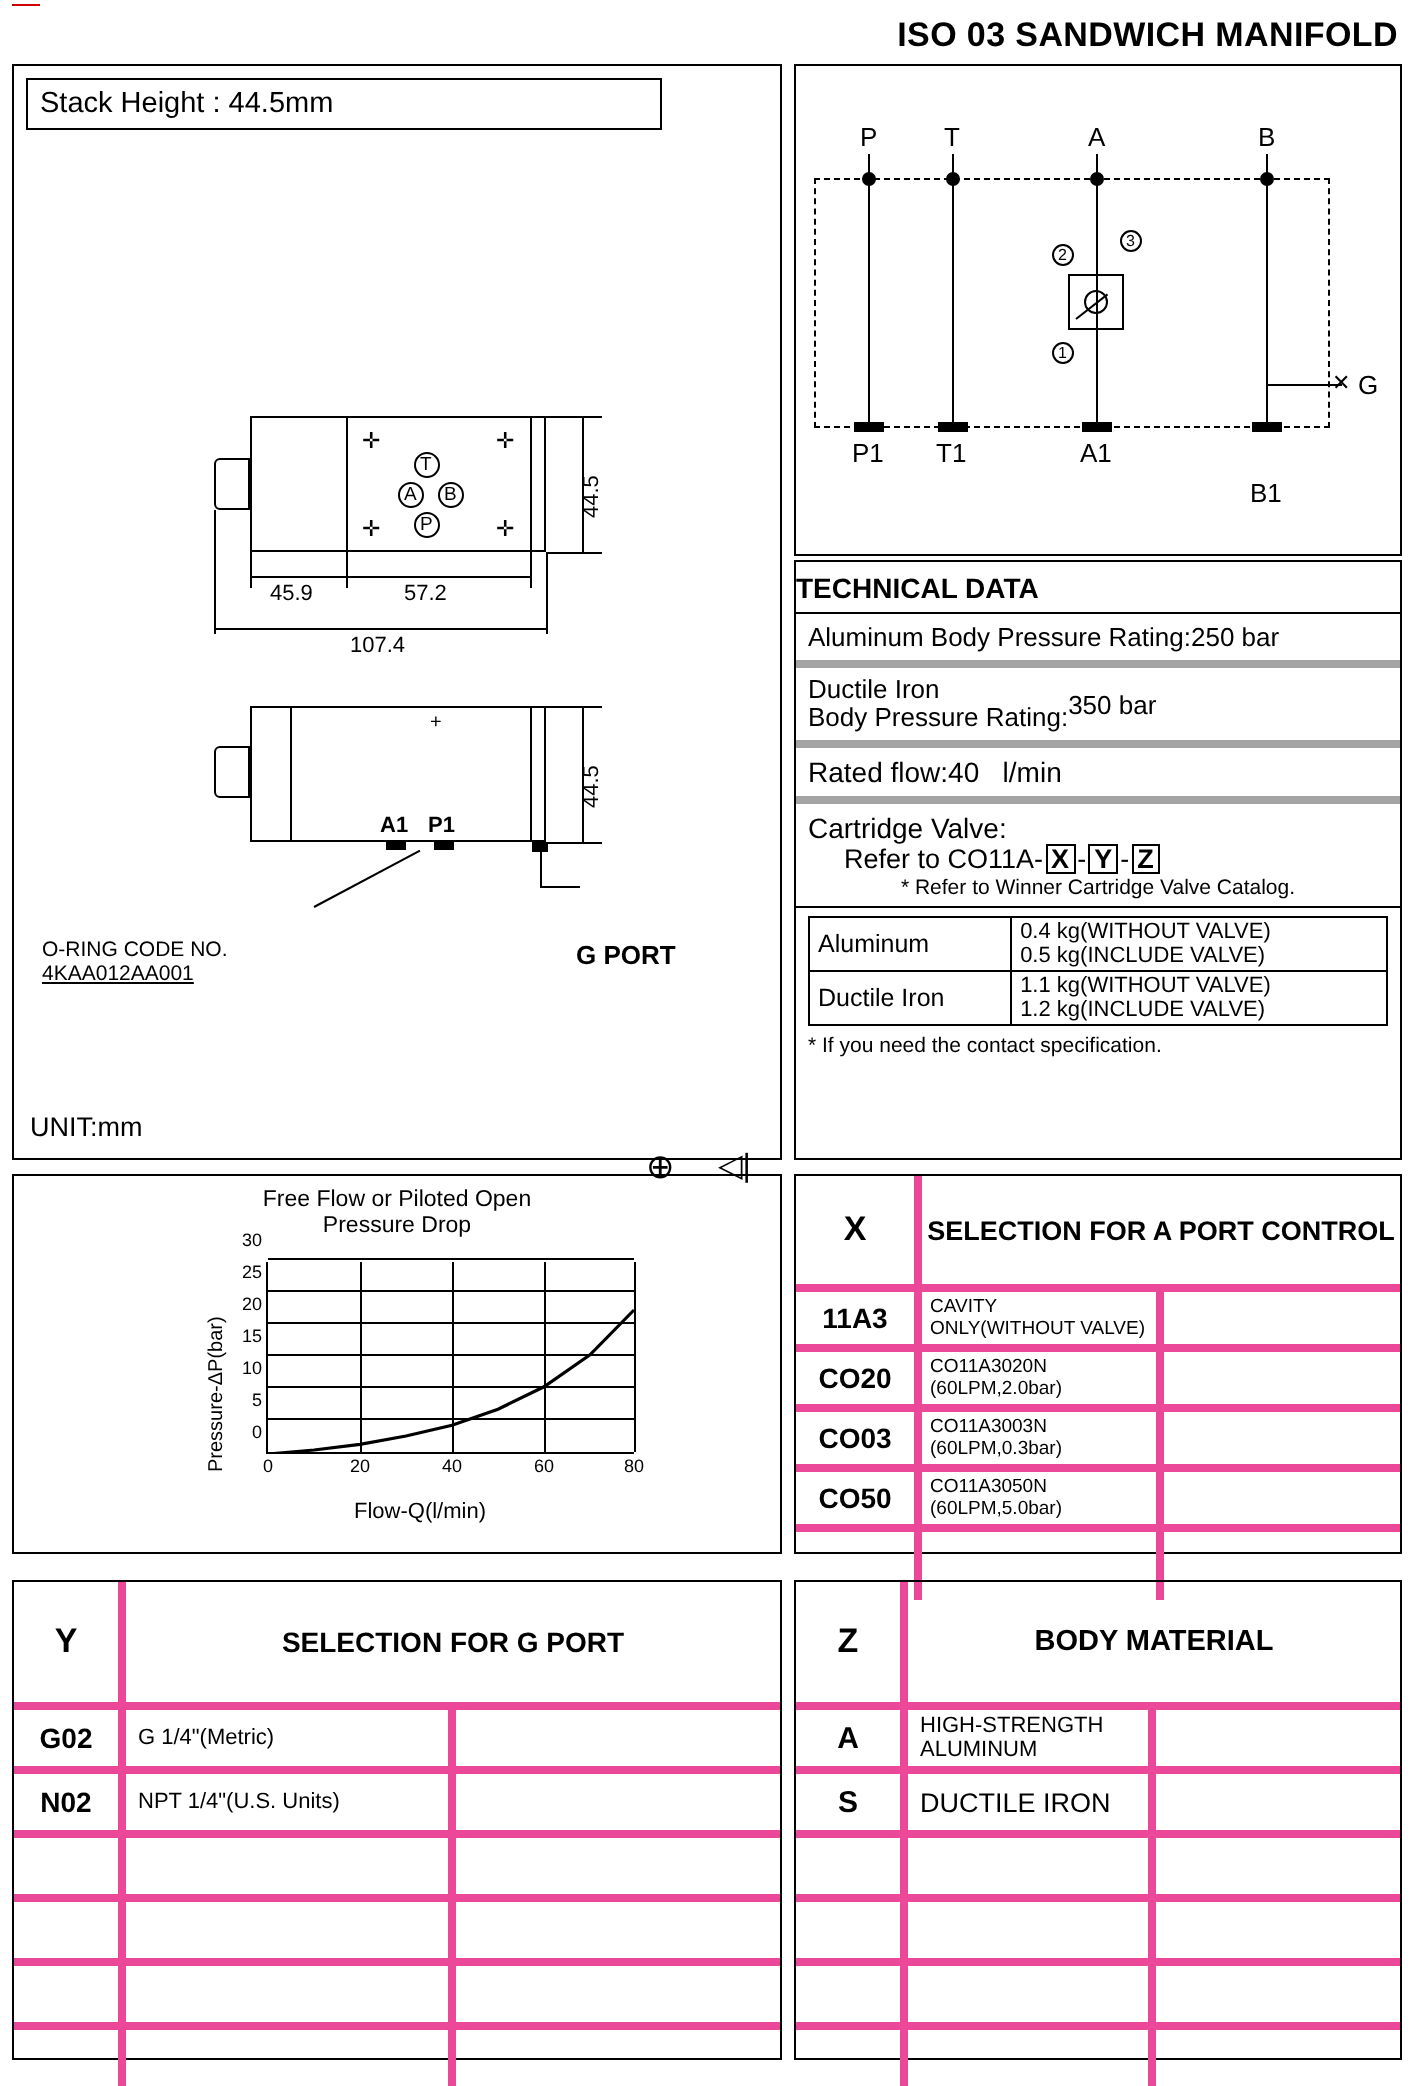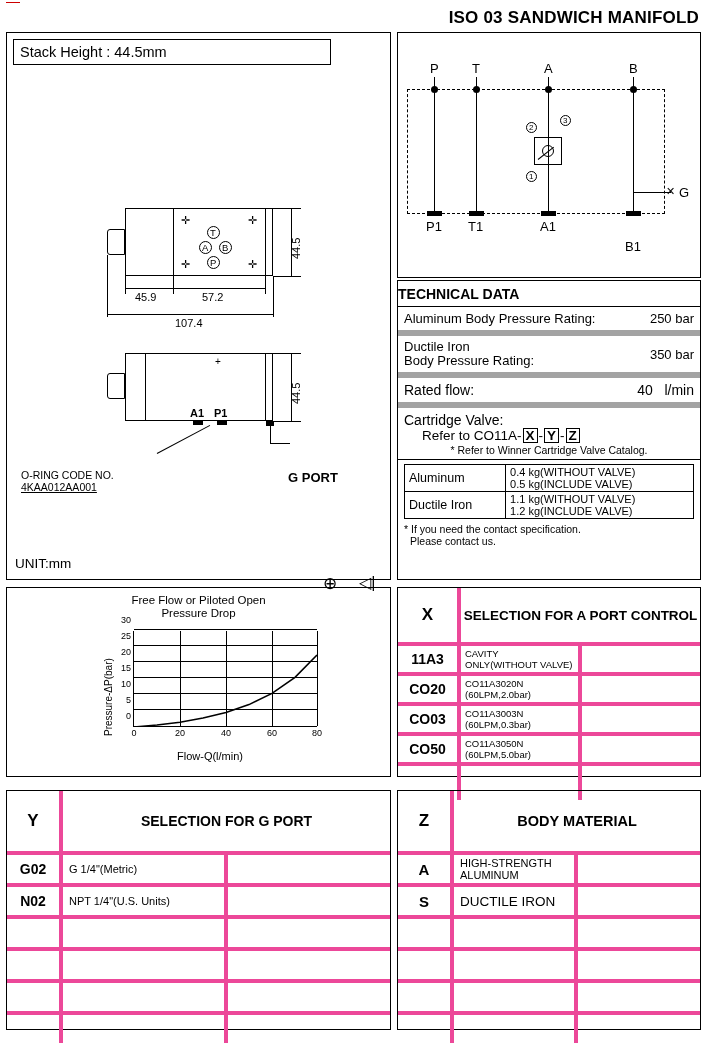--- a/index.html
+++ b/index.html
@@ -57,21 +57,21 @@
   .oring-note { position:absolute; font-size:10.5px; line-height:12px; }
   .gport-lbl { position:absolute; font-size:13px; font-weight:bold; }
 
   
   #circuit-panel { left:397px; top:32px; width:304px; height:246px; }
   .dash-rect { position:absolute; border:1px dashed #000; box-sizing:border-box; }
 
   
   #tech-panel { left:397px; top:280px; width:304px; height:300px; }
   .tech-title { font-size:14px; font-weight:bold; padding:5px 0 4px; border-bottom:1px solid #000; }
-  .tech-row { border-bottom:6px solid #a3a3a3; padding:4px 6px; font-size:13px; display:flex; justify-content:space-between; align-items:center; }
+  .tech-row { border-bottom:4px solid #a3a3a3; padding:4px 6px; font-size:13px; display:flex; justify-content:flex-start; align-items:center; }
   .tech-row .v { white-space:nowrap; }
   .tech-cv { padding:4px 6px 0; font-size:13px; }
   .tech-cv .refline { padding-left:18px; font-size:13.5px; }
   .tech-note { font-size:10.5px; text-align:center; padding:1px 0 3px; border-bottom:1px solid #000;}
   .wt-table { width:calc(100% - 12px); margin:4px 6px 0; border-collapse:collapse; }
   .wt-table td { border:1px solid #000; font-size:11px; padding:1px 4px; vertical-align:middle; }
   .wt-table td.mat { font-size:12.5px; text-align:left; white-space:nowrap; }
   .tech-foot { font-size:10.5px; padding:4px 6px 0; line-height:12px; }
 
   
@@ -302,21 +302,20 @@
         <td>
           <div>1.1  kg(WITHOUT VALVE)</div>
           <div>1.2  kg(INCLUDE VALVE)</div>
         </td>
       </tr>
     </tbody>
       </table>
 
     <div class="tech-foot">
       <div>* If you need the contact specification.</div>
-      <div style="padding-left:6px;">Please contact us.</div>
     </div>
   </div>
 
   <div class="box" id="chart-panel">
     <div class="chart-title">
       <div>Free Flow or Piloted Open</div>
       <div>Pressure Drop</div>
     </div>
 
     <div class="ylabel rot90" style="left:96px;top:148px;">Pressure-ΔP(bar)</div>

